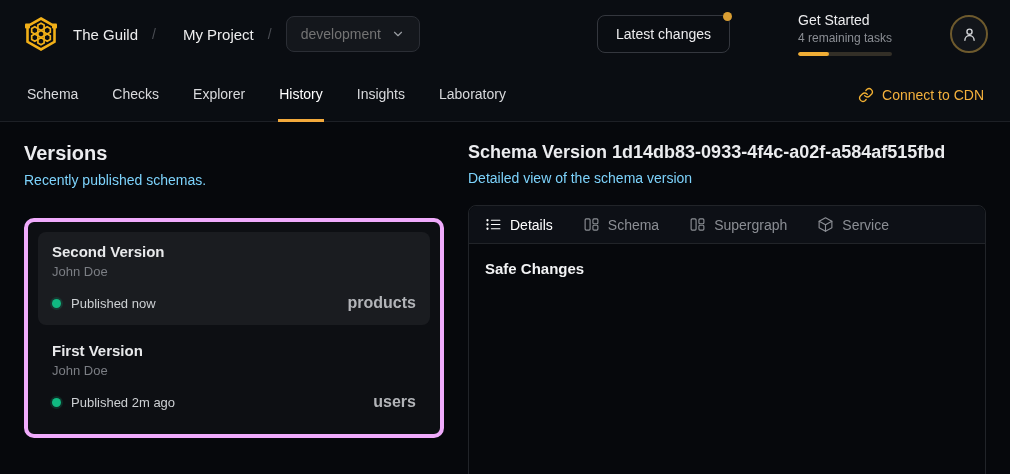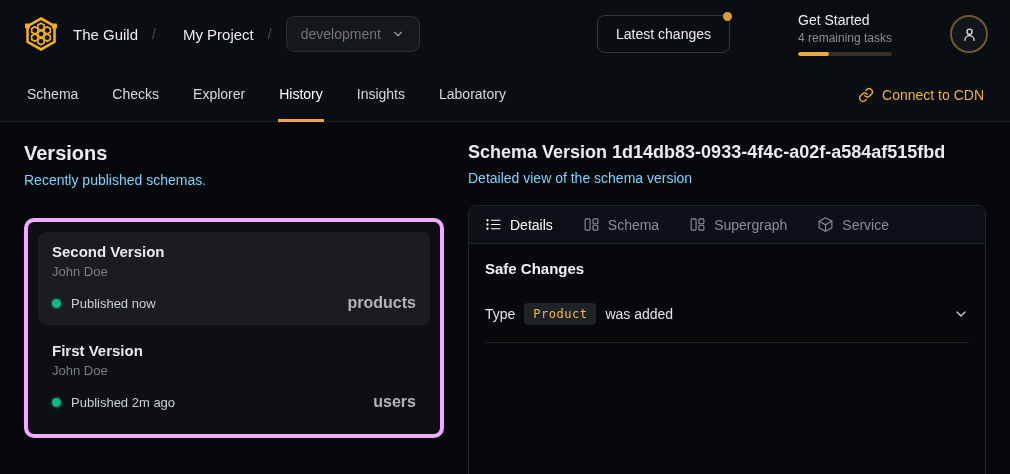--- a/index.html
+++ b/index.html
@@ -221,27 +221,19 @@
               <polyline points="3 7.5 12 12.5 21 7.5"></polyline>
               <line x1="12" y1="12.5" x2="12" y2="21.5"></line>
             </svg>
             <span>Service</span>
           </div>
         </div>
 
         <div class="detail-body">
           <div class="section-title">Safe Changes</div>
 
-          <div class="change-row">
-            <span>Type</span>
-            <span class="code-chip">Product</span>
-            <span>was added</span>
-            <svg class="row-chev" viewBox="0 0 24 24">
-                <polyline points="6 9 12 15 18 9"></polyline>
-              </svg>
-          </div>
 
         </div>
       </div>
     </div>
 
   </div>
 </div>
 
 </body></html>

